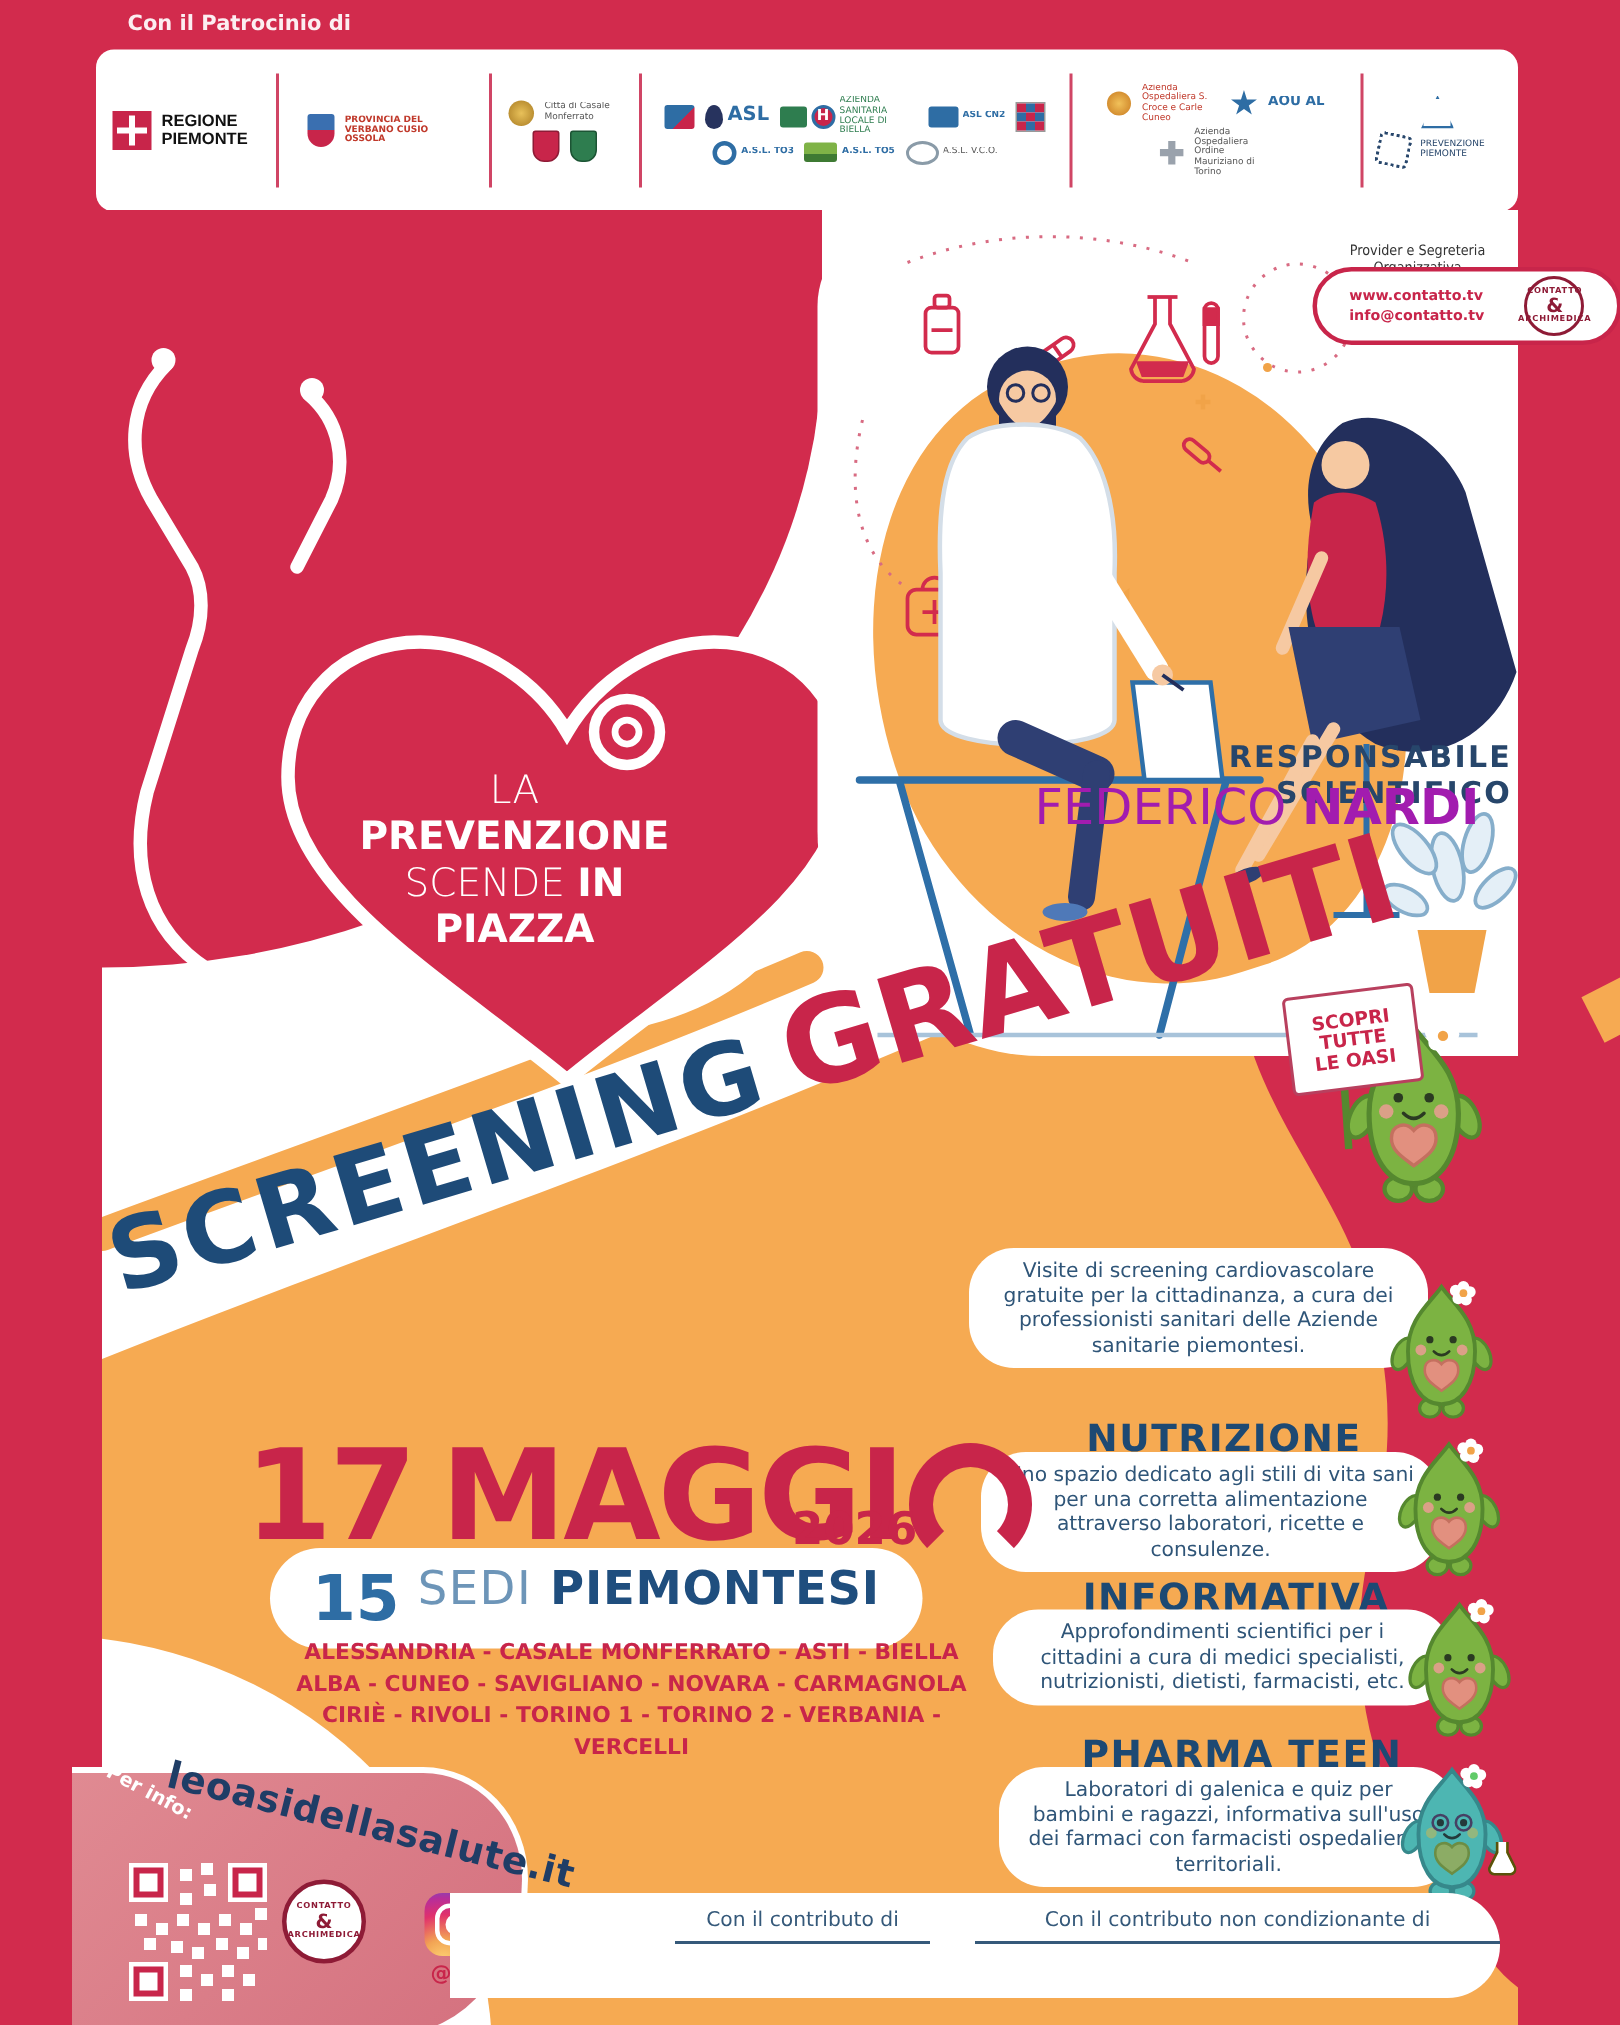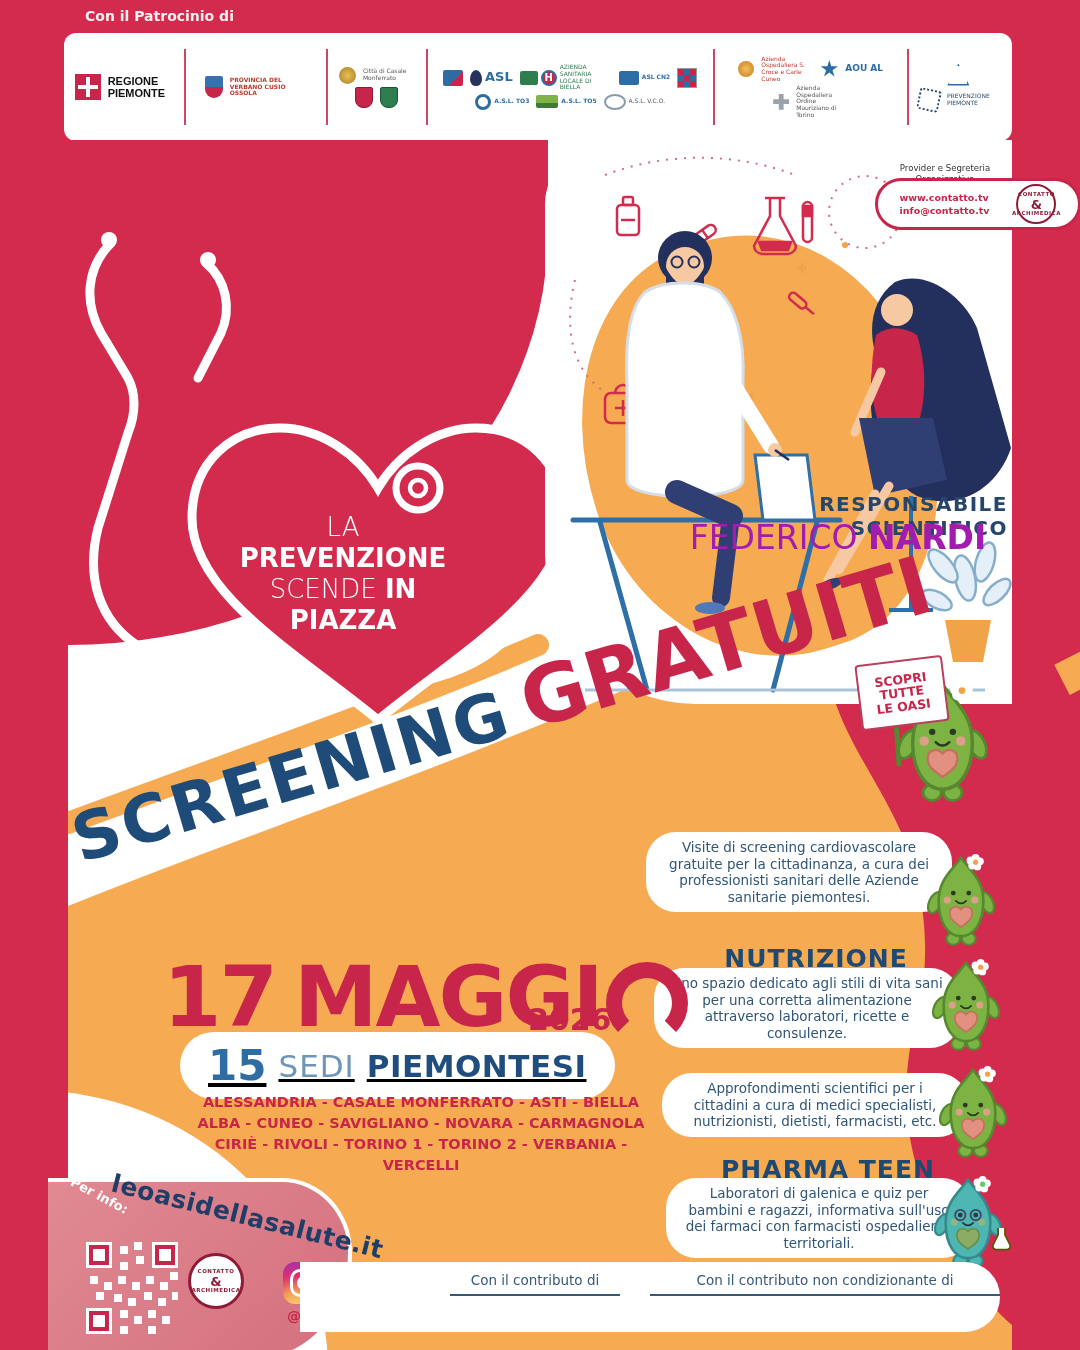--- a/index.html
+++ b/index.html
@@ -90,21 +90,21 @@
   .teal{filter:hue-rotate(82deg) saturate(.85);}
   .sign{left:790px;top:520px;width:84px;height:62px;background:#fff;border:2px solid #B8405E;border-radius:4px;
         transform:rotate(-7deg);display:flex;flex-direction:column;align-items:center;justify-content:center;
         color:#C8254A;font-weight:800;font-size:12.5px;line-height:13.5px;}
   .stick{left:827px;top:578px;width:5px;height:48px;background:#55882F;transform:rotate(-4deg);}
   
   .maggio{left:95px;top:808px;color:#C8254A;font-weight:900;font-size:84px;letter-spacing:-2px;white-space:nowrap;display:flex;align-items:baseline;}
   .maggio .sp{width:18px;}
   .o-ring{width:50px;height:50px;border:16px solid #C8254A;border-bottom-color:transparent;border-radius:50%;align-self:flex-end;margin:0 0 2px 4px;}
   .yr{left:460px;top:862px;color:#C8254A;font-weight:900;font-size:30px;}
-  .venues{left:112px;top:892px;background:#fff;border-radius:44px;padding:9px 28px;display:flex;align-items:center;gap:12px;white-space:nowrap;text-decoration:underline;}
+  .venues{left:112px;top:892px;background:#fff;border-radius:44px;padding:9px 28px;display:flex;align-items:flex-start;gap:12px;white-space:nowrap;}
   .v-num{color:#2E6DA4;font-weight:900;font-size:42px;}
   .v-mid{color:#6D95B8;font-weight:400;font-size:31px;letter-spacing:1px;}
   .v-bold{color:#1F4E7E;font-weight:900;font-size:31px;letter-spacing:.5px;}
   .cities{left:118px;top:952px;width:470px;text-align:center;color:#C8254A;font-weight:800;font-size:14.5px;line-height:21px;}
   
   .qr-blob{left:-20px;top:1038px;width:300px;height:174px;background:linear-gradient(135deg,#E08A92,#D4707E);
            border:4px solid #fff;border-left:none;border-radius:0 150px 190px 0/0 160px 230px 0;}
   .perinfo{left:0px;top:1048px;color:#fff;font-size:13px;font-weight:600;transform:rotate(28deg);}
   .weburl{left:40px;top:1062px;color:#1F3D66;font-size:25px;font-weight:800;transform:rotate(14deg);letter-spacing:.5px;}
   .qr{left:18px;top:1102px;}
@@ -414,20 +414,21 @@
     <svg class="abs mascot" style="left:850px;top:712px" width="86" height="96" viewBox="0 0 100 110">
         <use href="#mascot-g"></use>
       </svg>
 
     <div class="abs sec-h" style="left:598px;top:804px">NUTRIZIONE</div>
     <div class="abs pill" style="left:586px;top:828px">Uno spazio dedicato agli stili di vita sani per una corretta alimentazione attraverso laboratori, ricette e consulenze.</div>
     <svg class="abs mascot" style="left:855px;top:817px" width="86" height="96" viewBox="0 0 100 110">
         <use href="#mascot-g"></use>
       </svg>
 
+    <div class="abs sec-h" style="left:606px;top:910px">INFORMATIVA</div>
     <div class="abs pill" style="left:594px;top:933px">Approfondimenti scientifici per i cittadini a cura di medici specialisti, nutrizionisti, dietisti, farmacisti, etc.</div>
     <svg class="abs mascot" style="left:862px;top:924px" width="86" height="96" viewBox="0 0 100 110">
         <use href="#mascot-g"></use>
       </svg>
 
     <div class="abs sec-h" style="left:610px;top:1015px">PHARMA TEEN</div>
     <div class="abs pill" style="left:598px;top:1038px">Laboratori di galenica e quiz per bambini e ragazzi, informativa sull'uso dei farmaci con farmacisti ospedalieri e territoriali.</div>
     <svg class="abs mascot teal" style="left:857px;top:1034px" width="86" height="96" viewBox="0 0 100 110">
       <use href="#mascot-g"></use>
       <circle cx="41" cy="47" r="6" fill="none" stroke="#1F4E4B" stroke-width="2"></circle>

